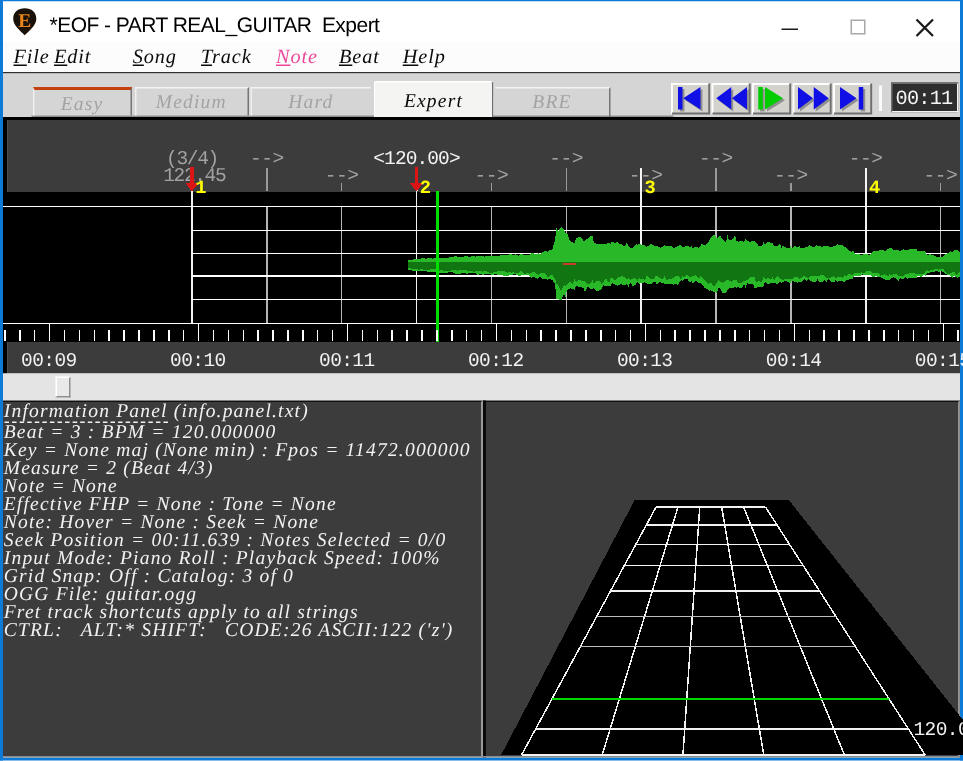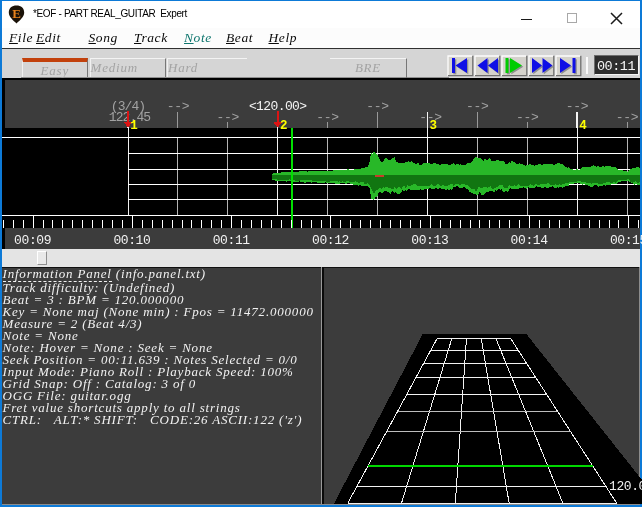--- a/index.html
+++ b/index.html
@@ -11,46 +11,47 @@
 <div class="abs" style="left:0;top:0;width:642px;height:1px;background:#0d7ad7"></div>
 <div class="abs" style="left:0;top:0;width:2px;height:507px;background:#0d7ad7"></div>
 <div class="abs" style="left:640px;top:0;width:2px;height:507px;background:#0d7ad7"></div>
 <div class="abs" style="left:0;top:505px;width:642px;height:2px;background:#0d7ad7"></div>
 
 <div class="abs" style="left:2px;top:1px;width:638px;height:27px;background:#ffffff"></div>
 <svg class="abs" style="left:8px;top:5px" width="17" height="19" viewBox="0 0 17 19">
  <path d="M8.5 0.5 C13 0.5 16.2 3 16.2 7.5 C16.2 12 11.5 15.5 8.5 18.5 C5.5 15.5 0.8 12 0.8 7.5 C0.8 3 4 0.5 8.5 0.5 Z" fill="#1a1208"></path>
  <text x="8.5" y="13" text-anchor="middle" font-family="Liberation Serif,serif" font-size="13" font-weight="bold" fill="#e8831c">E</text>
 </svg>
-<div class="abs" style="left:33px;top:8px;font-size:10px;letter-spacing:-0.35px;color:#000">*EOF - PART REAL_GUITAR&nbsp; Expert</div>
+<div class="abs" style="left:33px;top:8px;font-size:14px;letter-spacing:-0.35px;color:#000">*EOF - PART REAL_GUITAR&nbsp; Expert</div>
 <div class="abs" style="left:521px;top:18.5px;width:11px;height:1.6px;background:#1a1a1a"></div>
 <div class="abs" style="left:567px;top:13px;width:10px;height:10px;border:1.4px solid #a8a8a8"></div>
 <svg class="abs" style="left:610px;top:12px" width="13" height="13" viewBox="0 0 13 13">
       <path d="M1 1 L12 12 M12 1 L1 12" stroke="#1a1a1a" stroke-width="1.5"></path>
     </svg>
 
 <div class="abs" style="left:2px;top:28px;width:638px;height:19.5px;background:#fcfcfc"></div>
 <div class="abs" style="left:2px;top:47.5px;width:638px;height:1px;background:#303030"></div>
 <div class="abs serif" style="top:30px;left:0;width:642px;height:17px;font-size:13.5px;letter-spacing:0.6px;color:#0a0a0a">
  <span class="abs" style="left:9px"><u>F</u>ile</span>
  <span class="abs" style="left:36px"><u>E</u>dit</span>
  <span class="abs" style="left:88.5px"><u>S</u>ong</span>
  <span class="abs" style="left:134px"><u>T</u>rack</span>
- <span class="abs" style="left:184px;color:#0f766e"><u>N</u>ote</span>
+ <span class="abs" style="left:184px;color:#ec4899"><u>N</u>ote</span>
  <span class="abs" style="left:226px"><u>B</u>eat</span>
  <span class="abs" style="left:268.5px"><u>H</u>elp</span>
 </div>
 
 <div class="abs" style="left:2px;top:48.5px;width:638px;height:29px;background:#d5d5d5"></div>
 <div class="abs" style="left:21px;top:76.6px;width:428px;height:1.2px;background:#8f8f8f"></div>
 <div class="abs serif" style="top:57.5px;left:0;width:642px;height:20px;font-size:13px;letter-spacing:0.8px;color:#a3a3a3">
- <span class="abs" style="left:21.5px;width:66.5px;height:19px;border-top:4px solid #c2410c;border-left:1px solid #f0f0f0;border-right:1.4px solid #777;text-align:center;padding-top:1px">Easy</span>
- <span class="abs" style="left:89.5px;width:76px;height:19px;border-top:1px solid #f4f4f4;border-left:1px solid #f0f0f0;border-right:1.4px solid #777;padding-top:1px">Medium</span>
- <span class="abs" style="left:167px;width:79.5px;height:19px;border-top:1px solid #f4f4f4;border-left:1px solid #f0f0f0;text-align:left;padding-top:1px">Hard</span>
+ <span class="abs" style="left:21.5px;width:66.5px;height:19px;border-top:2px solid #c2410c;border-left:1px solid #f0f0f0;border-right:1.4px solid #777;text-align:center;padding-top:1px">Easy</span>
+ <span class="abs" style="left:89.5px;width:76px;height:19px;border-top:1px solid #f4f4f4;border-left:1px solid #f0f0f0;border-right:1.4px solid #777;text-align:center;padding-top:1px">Medium</span>
+ <span class="abs" style="left:167px;width:79.5px;height:19px;border-top:1px solid #f4f4f4;border-left:1px solid #f0f0f0;text-align:center;padding-top:1px">Hard</span>
  <span class="abs" style="left:330px;width:77px;height:24px;border-top:1px solid #f4f4f4;border-right:1.4px solid #777;text-align:center;padding-top:1px">BRE</span>
+ <span class="abs" style="left:249px;width:80px;height:25px;top:-4px;background:#f4f4f3;border-top:1.2px solid #fff;border-left:1.2px solid #fff;border-right:1.4px solid #6e6e6e;border-radius:2px 2px 0 0;text-align:center;padding-top:4px;color:#0a0a0a">Expert</span>
 </div>
 
 <svg class="abs" style="left:447px;top:54.5px" width="190" height="22" viewBox="0 0 190 22">
   <g>
    <rect x="0.5" y="0.5" width="25.5" height="20.5" fill="#d4d2cc"></rect>
    <rect x="27.5" y="0.5" width="25.5" height="20.5" fill="#d4d2cc"></rect>
    <rect x="54.5" y="0.5" width="25.5" height="20.5" fill="#d4d2cc"></rect>
    <rect x="81.5" y="0.5" width="25.5" height="20.5" fill="#d4d2cc"></rect>
    <rect x="108.5" y="0.5" width="25.5" height="20.5" fill="#d4d2cc"></rect>
   </g>
@@ -259,26 +260,26 @@
 <line x1="397.8" y1="411" x2="557.3" y2="411" stroke="#bdbdbd" stroke-width="1"></line>
 <line x1="386.9" y1="431" x2="570.2" y2="431" stroke="#bdbdbd" stroke-width="1"></line>
 <line x1="357.1" y1="486" x2="605.6" y2="486" stroke="#f2f2f2" stroke-width="1"></line>
 <line x1="347.7" y1="503.2" x2="616.7" y2="503.2" stroke="#f2f2f2" stroke-width="1"></line>
 <line x1="367.9" y1="466" x2="592.7" y2="466" stroke="#00d800" stroke-width="1.6"></line>
 <text x="609" y="490" font-family="Liberation Mono, monospace" font-size="13" letter-spacing="-0.4" fill="#f2f2f2">120.00</text>
 </svg>
 
 <div class="abs serif" style="left:2.5px;top:267.5px;width:318px;font-size:13px;letter-spacing:0.8px;color:#f2f2f2;line-height:11.95px">
 <div style="margin-bottom:2.6px"><span style="border-bottom:1px dashed #f2f2f2">Information Panel</span> (info.panel.txt)</div>
-<div>Track difficulty: (Undefined)</div>
 <div>Beat = 3 : BPM = 120.000000</div>
 <div>Key = None maj (None min) : Fpos = 11472.000000</div>
 <div>Measure = 2 (Beat 4/3)</div>
 <div>Note = None</div>
+<div>Effective FHP = None : Tone = None</div>
 <div>Note: Hover = None : Seek = None</div>
 <div>Seek Position = 00:11.639 : Notes Selected = 0/0</div>
 <div>Input Mode: Piano Roll : Playback Speed: 100%</div>
 <div>Grid Snap: Off : Catalog: 3 of 0</div>
 <div>OGG File: guitar.ogg</div>
-<div>Fret value shortcuts apply to all strings</div>
+<div>Fret track shortcuts apply to all strings</div>
 <div>CTRL:&nbsp;&nbsp; ALT:* SHIFT:&nbsp;&nbsp; CODE:26 ASCII:122 ('z')</div>
 </div>
 </div>
 
 </body></html>

